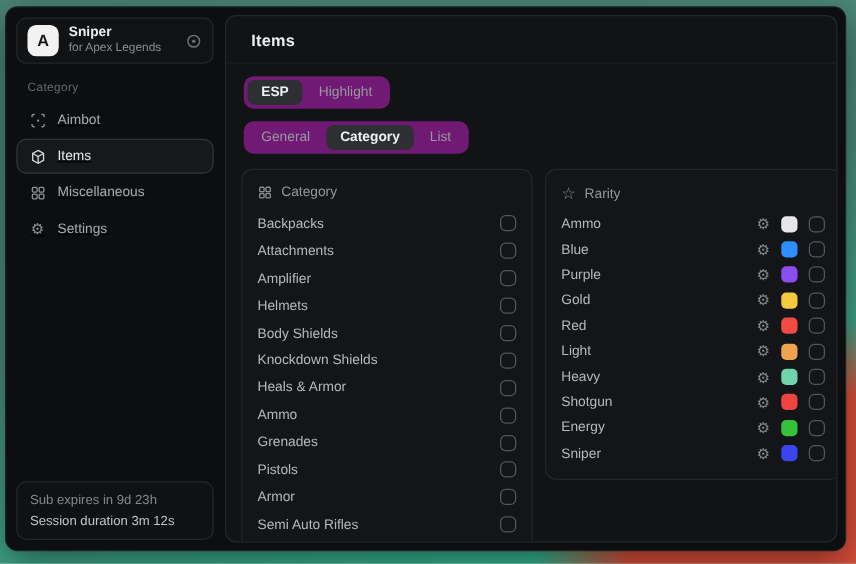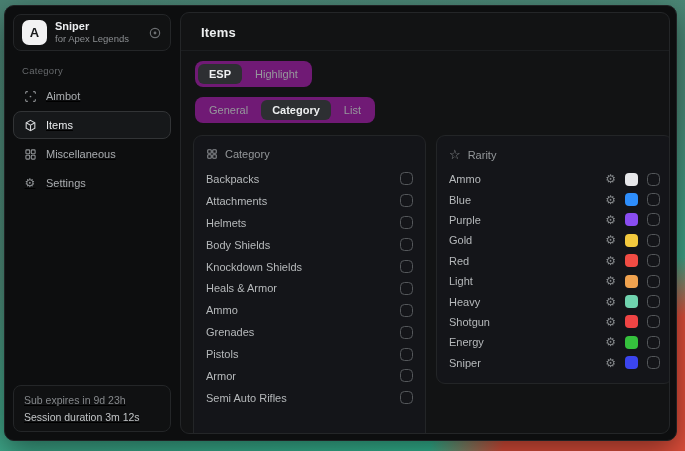--- a/index.html
+++ b/index.html
@@ -44,21 +44,21 @@
     display:flex; align-items:center; gap:9px; height:28px; padding:0 9px;
     border:1px solid transparent; border-radius:8px; color:#a9acaf; cursor:default;
   }
   .nav-item .nav-icon { display:flex; color:#8f9295; width:14px; justify-content:center; }
   .nav-item .nav-label { font-size:11px; }
   .nav-item.selected { background:#16181a; border-color:#323436; color:#e9ebed; }
   .nav-item.selected .nav-icon { color:#d5d7d9; }
 
   .sub-card {
     margin-top:auto; border:1px solid #242628; border-radius:8px; background:#101112;
-    padding:6px 10px; line-height:1.55;text-decoration:underline;
+    padding:6px 10px; line-height:1.55;
   }
   .sub-line1 { color:#85888b; font-size:10.5px; }
   .sub-line2 { color:#c2c5c7; font-size:10.5px; }
 
   
   .content {
     flex:1; border:1px solid #242628; border-radius:9px; background:#121314;
     overflow:hidden; display:flex; flex-direction:column; padding:0 12px;
   }
   .content-header { padding:12px 4px 10px; border-bottom:1px solid #1c1e20; margin:0 -12px 10px; }
@@ -199,20 +199,24 @@
   <div class="row">
     <span class="row-label">Backpacks</span>
     <span class="checkbox"></span>
   </div>
 
   <div class="row">
     <span class="row-label">Attachments</span>
     <span class="checkbox"></span>
   </div>
 
+  <div class="row">
+    <span class="row-label">Amplifier</span>
+    <span class="checkbox"></span>
+  </div>
 
   <div class="row">
     <span class="row-label">Helmets</span>
     <span class="checkbox"></span>
   </div>
 
   <div class="row">
     <span class="row-label">Body Shields</span>
     <span class="checkbox"></span>
   </div>

